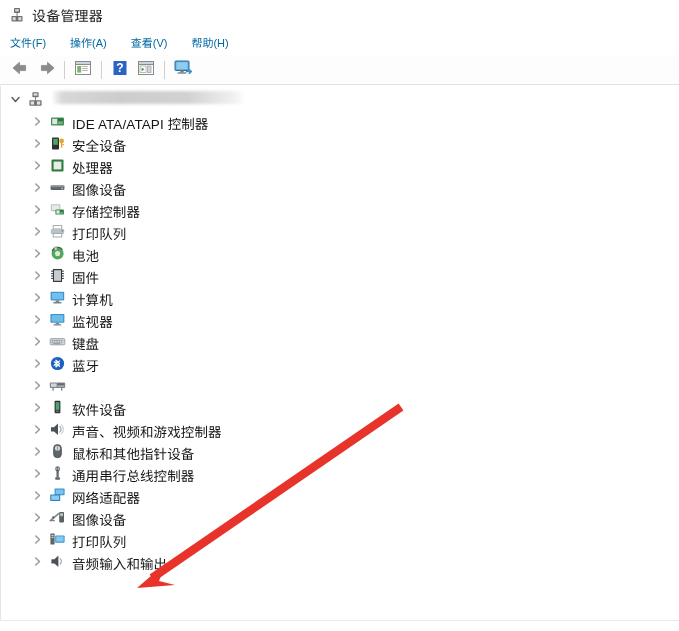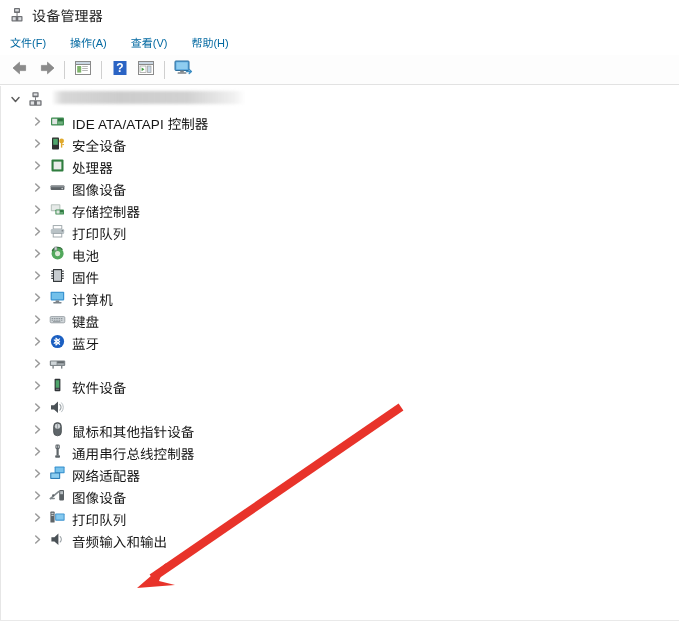--- a/index.html
+++ b/index.html
@@ -444,20 +444,36 @@
         <svg width="17" height="17" viewBox="0 0 17 17">
           <rect x="1.6" y="2.8" width="13.6" height="8.6" rx="0.8" fill="#3a93d0"></rect>
           <rect x="2.8" y="3.9" width="11.2" height="6.4" fill="#72c0ea"></rect>
           <rect x="6.6" y="11.4" width="3.6" height="1.6" fill="#7b8389"></rect>
           <rect x="4.2" y="13" width="8.4" height="1.4" rx="0.6" fill="#7b8389"></rect>
         </svg>
       </span>
       <span class="label">计算机</span>
     </div>
 
+    <div class="row child">
+      <span class="twisty">
+        <svg width="11" height="11" viewBox="0 0 11 11">
+            <path d="M3.7 2 L7.5 5.5 L3.7 9" stroke="#9a9a9a" stroke-width="1.5" fill="none" stroke-linecap="round" stroke-linejoin="round"></path>
+          </svg>
+      </span>
+      <span class="ic">
+        <svg width="17" height="17" viewBox="0 0 17 17">
+          <rect x="1.4" y="3" width="14" height="8.8" rx="0.8" fill="#3a93d0"></rect>
+          <rect x="2.6" y="4.1" width="11.6" height="6.6" fill="#6cbdea"></rect>
+          <rect x="6.6" y="11.8" width="3.6" height="1.5" fill="#7b8389"></rect>
+          <rect x="4.4" y="13.3" width="8" height="1.3" rx="0.6" fill="#7b8389"></rect>
+        </svg>
+      </span>
+      <span class="label">监视器</span>
+    </div>
 
     <div class="row child">
       <span class="twisty">
         <svg width="11" height="11" viewBox="0 0 11 11">
             <path d="M3.7 2 L7.5 5.5 L3.7 9" stroke="#9a9a9a" stroke-width="1.5" fill="none" stroke-linecap="round" stroke-linejoin="round"></path>
           </svg>
       </span>
       <span class="ic">
         <svg width="17" height="17" viewBox="0 0 17 17">
           <rect x="1.2" y="5.6" width="14.6" height="6.2" rx="1" fill="#cfd5d9" stroke="#8e969b" stroke-width="0.8"></rect>
@@ -534,20 +550,21 @@
             <path d="M3.7 2 L7.5 5.5 L3.7 9" stroke="#9a9a9a" stroke-width="1.5" fill="none" stroke-linecap="round" stroke-linejoin="round"></path>
           </svg>
       </span>
       <span class="ic">
         <svg width="17" height="17" viewBox="0 0 17 17">
           <path d="M2 6.2 L5 6.2 L9 2.6 L9 14 L5 10.6 L2 10.6 Z" fill="#4b5257"></path>
           <path d="M10.8 5.4 A4 4 0 0 1 10.8 11.2" stroke="#9aa1a5" stroke-width="1.1" fill="none" stroke-linecap="round"></path>
           <path d="M12.6 3.8 A6.4 6.4 0 0 1 12.6 12.8" stroke="#b9c0c4" stroke-width="1" fill="none" stroke-linecap="round"></path>
         </svg>
       </span>
+      <span class="label">声音、视频和游戏控制器</span>
     </div>
 
     <div class="row child">
       <span class="twisty">
         <svg width="11" height="11" viewBox="0 0 11 11">
             <path d="M3.7 2 L7.5 5.5 L3.7 9" stroke="#9a9a9a" stroke-width="1.5" fill="none" stroke-linecap="round" stroke-linejoin="round"></path>
           </svg>
       </span>
       <span class="ic">
         <svg width="17" height="17" viewBox="0 0 17 17">

